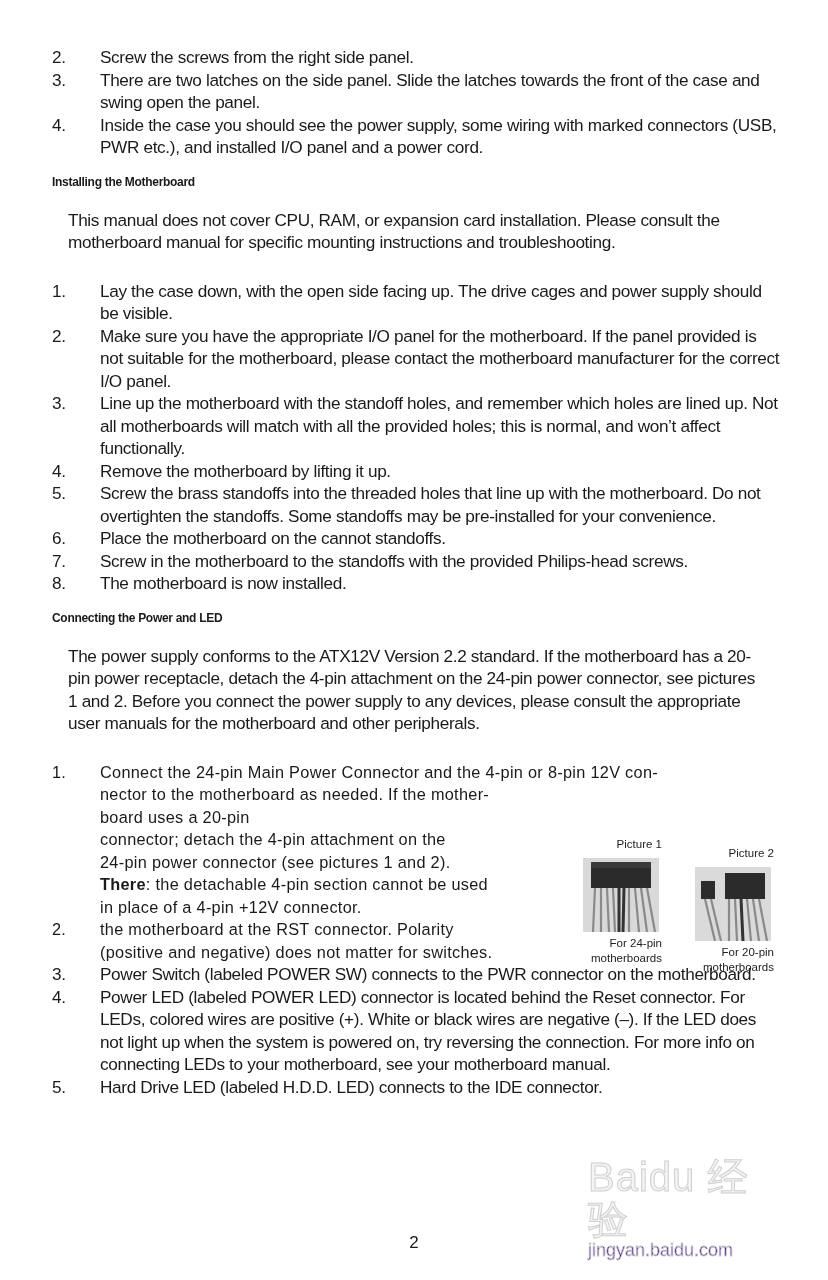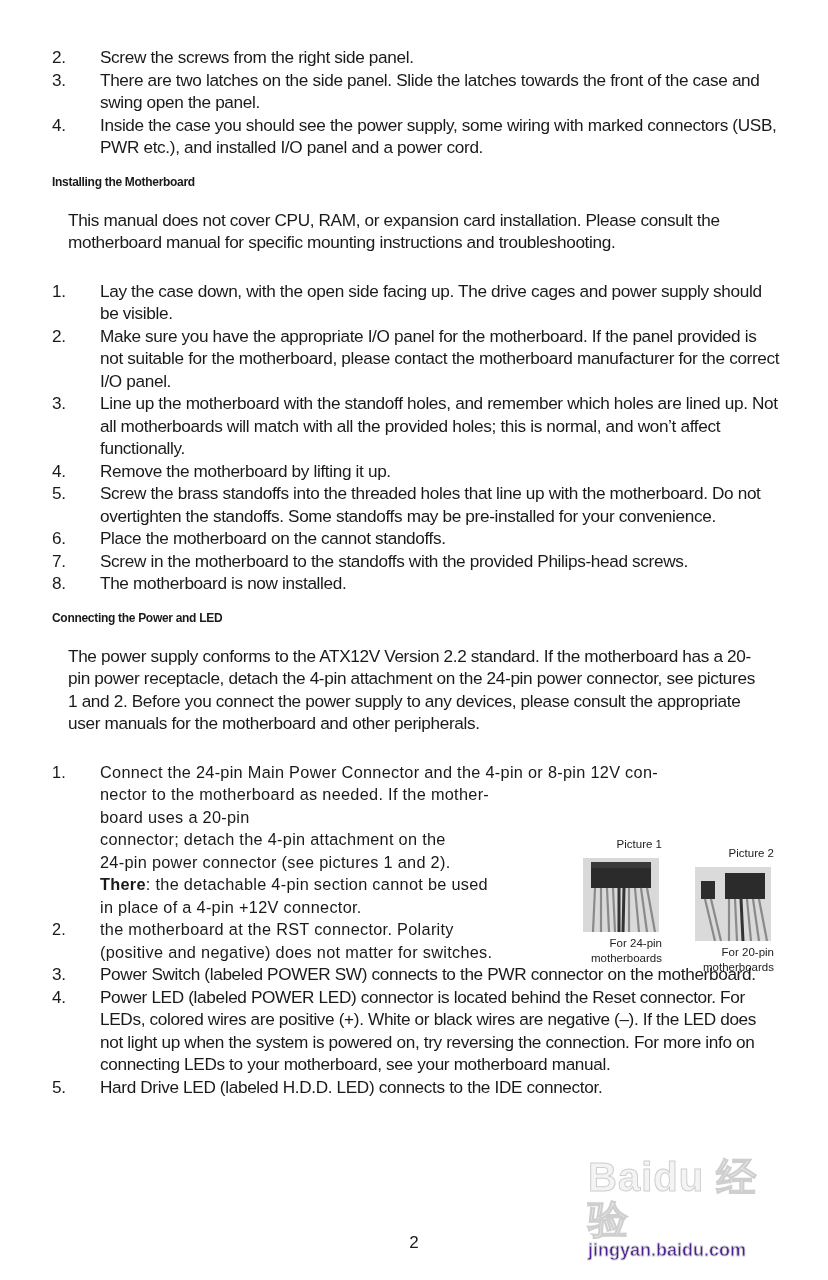--- a/index.html
+++ b/index.html
@@ -24,21 +24,21 @@
   }
   .pic { position: absolute; width: 82px; text-align: right; font-size: 11.5px; color: #222; }
   .pic .cap { line-height: 16px; }
   .pic .photo {
     width: 76px; height: 74px; margin: 6px auto 4px auto; background: #d6d6d6; position: relative; overflow: hidden;
   }
   .pic .sub { line-height: 15px; }
   .page-num { position: absolute; top: 1233px; left: 0; width: 828px; text-align: center; font-size: 17px; }
   .watermark {
     position: absolute; left: 588px; top: 1156px; width: 180px; height: 80px; color: #e4e4e4;
-    font-weight: bold; pointer-events: none;
+    font-weight: normal; pointer-events: none;
   }
   .wm-logo { font-size: 40px; line-height: 42px; letter-spacing: 1px; -webkit-text-stroke: 1px #cfcfcf; color: #f4f4f4; }
   .wm-url { font-size: 18px; line-height: 20px; -webkit-text-stroke: 0.8px #cfcfcf; color: #4c1d95; }
 </style>
 </head>
 <body>
 
 <div class="page">
 
   <ul class="list">

